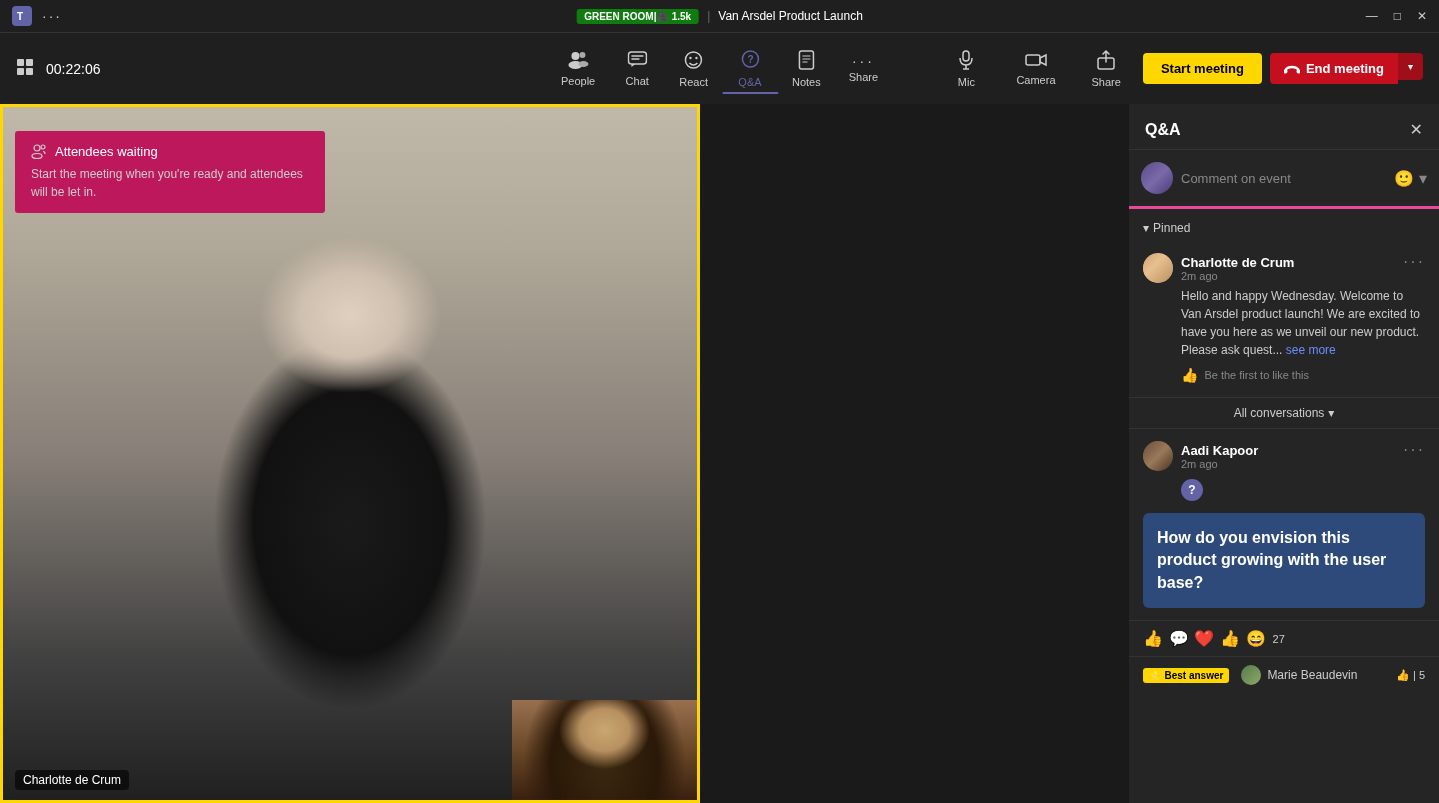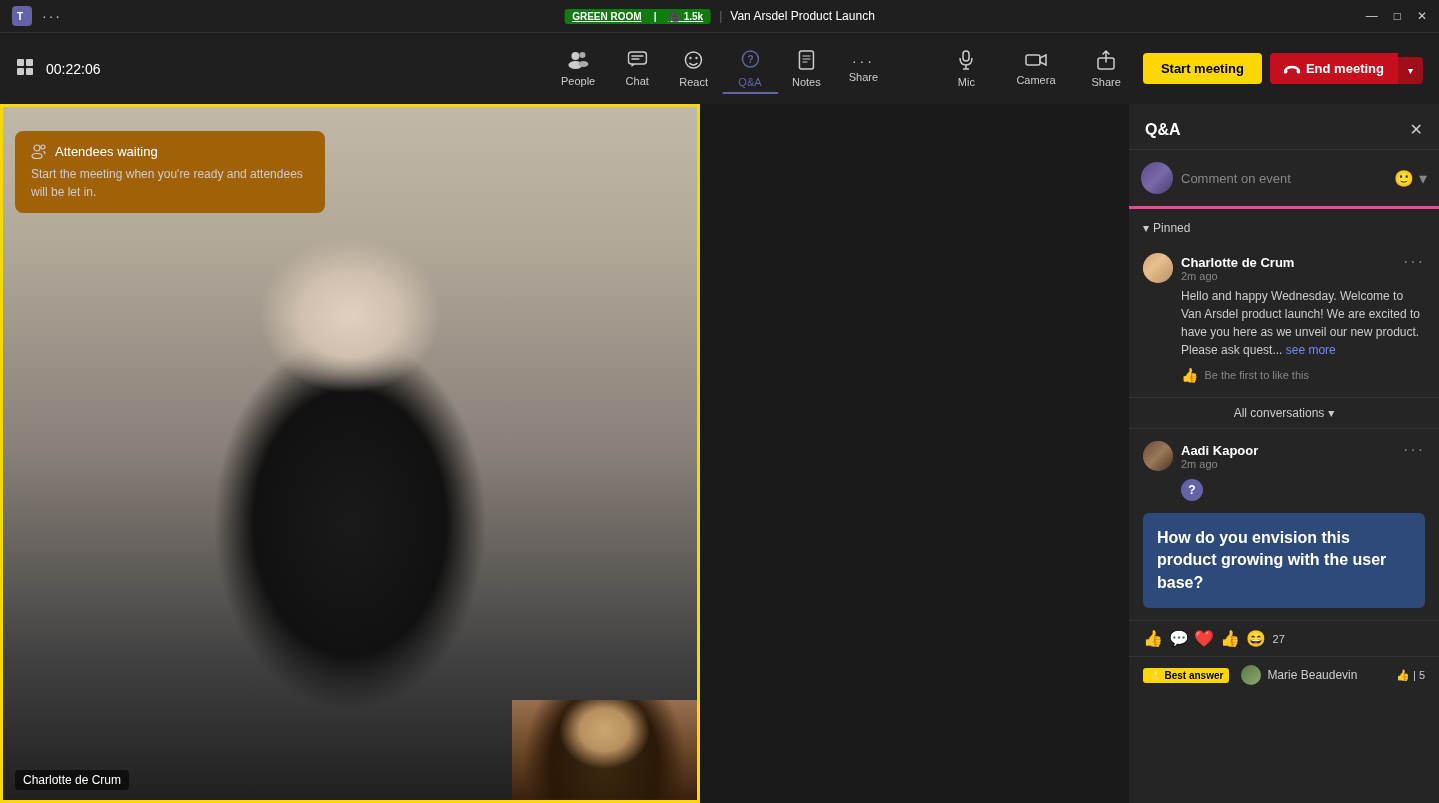--- a/index.html
+++ b/index.html
@@ -44,21 +44,21 @@
       align-items: center;
       gap: 8px;
     }
     #titlebar .green-room-badge {
       background: #107c10;
       color: #fff;
       font-size: 10px;
       font-weight: 600;
       padding: 2px 8px;
       border-radius: 3px;
-      display: flex; align-items: flex-start; gap: 12px; text-decoration: underline;
+      display: flex; align-items: flex-start; gap: 0;
     }
     #titlebar .divider {
       color: #666;
       font-size: 12px;
     }
     #titlebar .meeting-title {
       font-size: 12px;
       color: #fff;
     }
     #titlebar .window-controls {
@@ -218,22 +218,22 @@
       height: 100%;
       position: relative;
       overflow: hidden;
     }
 
     
     .attendees-tooltip {
       position: absolute;
       top: 24px;
       left: 12px;
-      background: #a16207;
-      border-radius: 8px;
+      background: #be185d;
+      border-radius: 3px;
       padding: 12px 16px;
       max-width: 310px;
       z-index: 10;
     }
     .attendees-tooltip .tooltip-header {
       display: flex;
       align-items: center;
       gap: 8px;
       margin-bottom: 6px;
       font-size: 13px;
@@ -647,21 +647,21 @@
         <svg width="20" height="20" viewBox="0 0 20 20" fill="none">
           <rect x="2" y="8" width="16" height="11" rx="2" fill="none" stroke="#ccc" stroke-width="1.5"></rect>
           <path d="M10 1 L10 12 M7 4 L10 1 L13 4" stroke="#ccc" stroke-width="1.5" stroke-linecap="round"></path>
         </svg>
       </div>
       <span class="btn-label">Share</span>
     </div>
 
     <button class="start-meeting-btn">Start meeting</button>
 
-    <div style="display:flex;align-items:flex-end;">
+    <div style="display:flex;align-items:flex-start;">
       <button class="end-meeting-btn" style="border-radius:4px 0 0 4px;">
         <svg width="16" height="12" viewBox="0 0 16 12" fill="none">
           <path d="M1 8 Q3 4 8 4 Q13 4 15 8" stroke="white" stroke-width="2.5" fill="none" stroke-linecap="round"></path>
           <circle cx="1.5" cy="8.5" r="2" fill="white"></circle>
           <circle cx="14.5" cy="8.5" r="2" fill="white"></circle>
         </svg>
         <span>End meeting</span>
       </button>
       <div class="end-meeting-chevron" style="background:#a00e1a;padding:8px 10px;border-radius:0 4px 4px 0;display:flex;align-items:center;">▾</div>
     </div>

